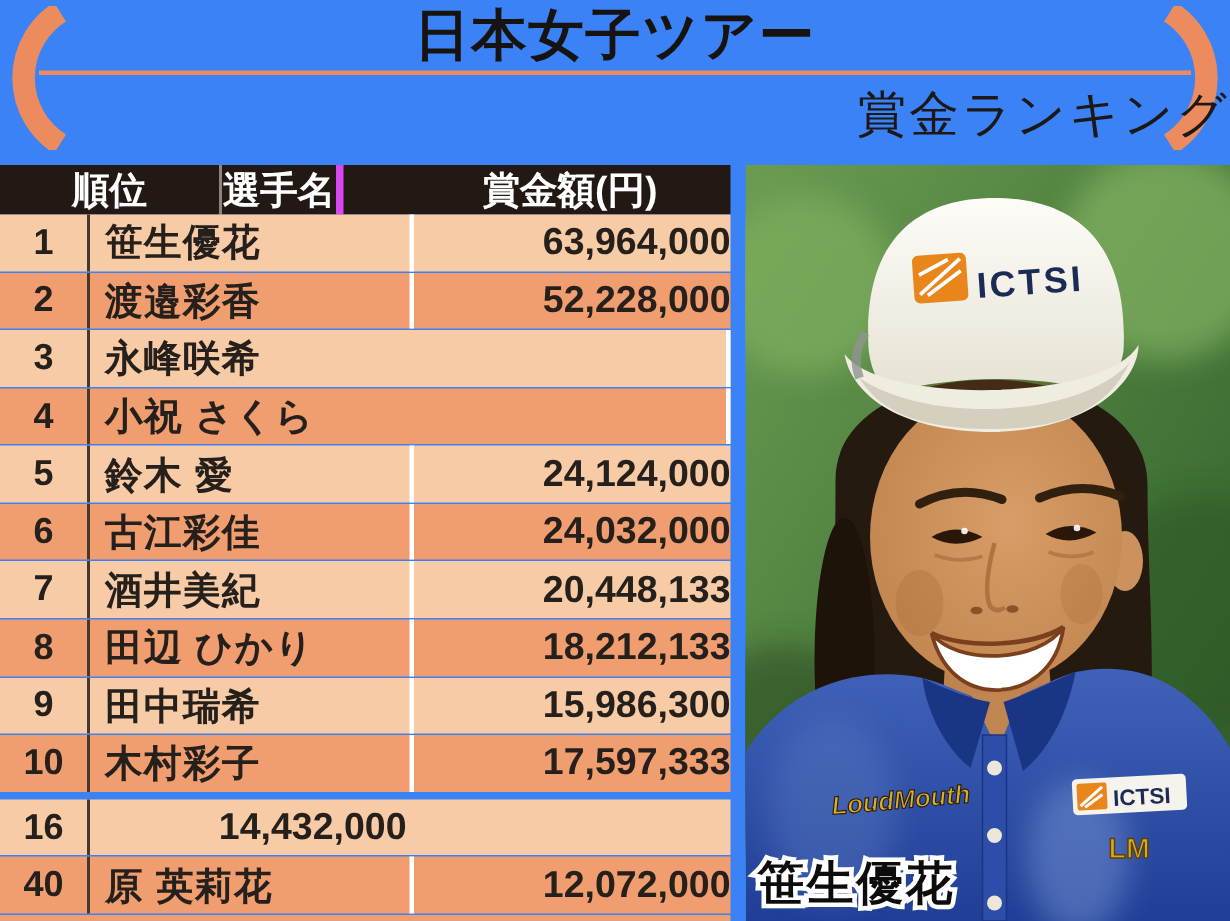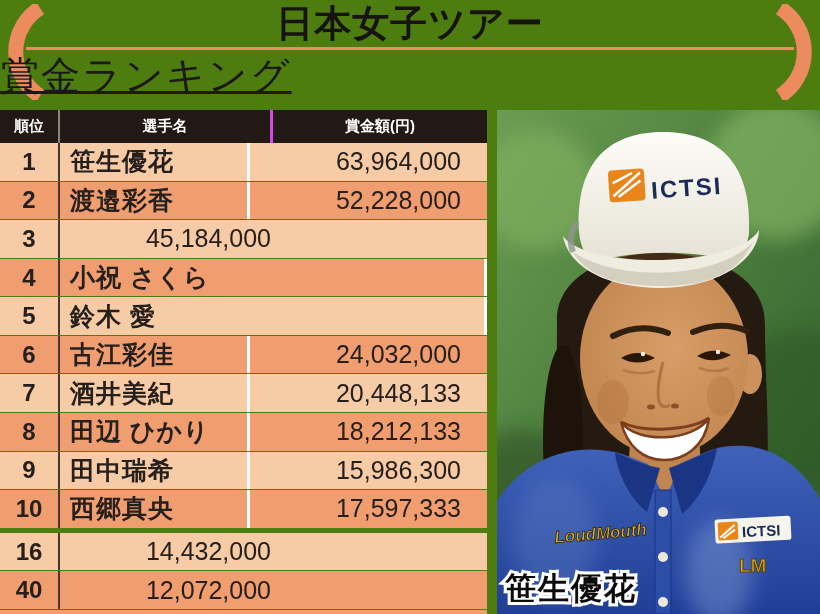--- a/index.html
+++ b/index.html
@@ -1,61 +1,61 @@
 <!DOCTYPE html>
 <html><head>
 <meta charset="utf-8">
 <style>
   html,body { margin:0; padding:0; }
   body { background:#fff; }
   .stage {
-    position:relative; width:820px; height:614px; background:#4d7c0f;
+    position:relative; width:820px; height:614px; background:#3b82f6;
     overflow:hidden; font-family:"Liberation Sans","DejaVu Sans",sans-serif;
     color:#26201c;
   }
 
   
   .masthead { position:absolute; left:0; top:0; width:820px; height:108px; }
   .paren { position:absolute; top:4px; width:44px; height:96px; }
   .paren-left { left:2px; }
   .paren-right { right:2px; }
   .mast-line { position:absolute; left:26px; right:26px; top:47px; height:3px; background:#EC8C5E; }
   .mast-title {
     position:absolute; top:3px; left:0; width:100%; text-align:center;
     font-size:37px; font-weight:900; color:#171310; letter-spacing:1px; line-height:42px;
   }
   .mast-subtitle {
-    position:absolute; top:55px; left:0; width:100%; text-align:left;
-    font-size:39px; font-weight:500; color:#1c1815; letter-spacing:2px; line-height:42px;text-decoration:underline;
+    position:absolute; top:55px; left:0; width:100%; text-align:right;
+    font-size:33px; font-weight:500; color:#1c1815; letter-spacing:2px; line-height:42px;
   }
 
   
   .rank-table { position:absolute; left:0; top:110px; width:487px; height:504px; display:flex; flex-direction:column; }
   .thead { display:flex; background:#231914; color:#ffffff; height:33px; flex:none; font-weight:700; }
-  .thead > div { display:flex; align-items:center; justify-content:center; font-size:15px; }
+  .thead > div { display:flex; align-items:center; justify-content:center; font-size:25px;margin-left:44px; }
   .th-rank { width:58px; }
-  .th-name { flex:1; border-left:2px solid #8d847c; border-right:3px solid #d946ef; }
+  .th-name { flex:1; border-left:2px solid #8d847c; border-right:5px solid #d946ef; }
   .th-amount { width:214px; }
 
   .tbody { flex:1; display:flex; flex-direction:column; }
   .table-row { flex:1; display:flex; margin-bottom:1px; }
   .table-row.row-light { background:#F7CBA6; }
   .table-row.row-dark  { background:#F09D6F; }
   .table-row.gap-before { margin-top:4px; }
   .td-rank {
     width:58px; display:flex; align-items:center; justify-content:center;
     font-size:24px; font-weight:700; border-right:2px solid #46382e;
   }
   .td-name {
     flex:1; display:flex; align-items:center; padding-left:10px;
     font-size:25px; font-weight:700; border-right:3px solid #ffffff; letter-spacing:1px;
   }
   .td-amount {
     width:211px; display:flex; align-items:center; justify-content:flex-end;
-    padding-right:26px; font-size:25px; font-weight:400;
+    font-size:25px; font-weight:700;
   }
   .row-partial { flex:none; height:4px; background:#F09D6F; }
 
   
   .photo { position:absolute; left:497px; top:110px; width:323px; height:504px; overflow:hidden; }
 </style>
 </head>
 <body>
 
 <div class="stage">
@@ -84,29 +84,30 @@
         <div class="td-name">笹生優花</div>
         <div class="td-amount">63,964,000</div>
       </div>
         <div class="table-row row-dark">
         <div class="td-rank">2</div>
         <div class="td-name">渡邉彩香</div>
         <div class="td-amount">52,228,000</div>
       </div>
         <div class="table-row row-light">
         <div class="td-rank">3</div>
-        <div class="td-amount">45,184,000</div>
+        <div class="td-name">永峰咲希</div>
       </div>
         <div class="table-row row-dark">
         <div class="td-rank">4</div>
         <div class="td-name">小祝 さくら</div>
       </div>
         <div class="table-row row-light">
         <div class="td-rank">5</div>
         <div class="td-name">鈴木 愛</div>
+        <div class="td-amount">24,124,000</div>
       </div>
         <div class="table-row row-dark">
         <div class="td-rank">6</div>
         <div class="td-name">古江彩佳</div>
         <div class="td-amount">24,032,000</div>
       </div>
         <div class="table-row row-light">
         <div class="td-rank">7</div>
         <div class="td-name">酒井美紀</div>
         <div class="td-amount">20,448,133</div>
@@ -116,29 +117,30 @@
         <div class="td-name">田辺 ひかり</div>
         <div class="td-amount">18,212,133</div>
       </div>
         <div class="table-row row-light">
         <div class="td-rank">9</div>
         <div class="td-name">田中瑞希</div>
         <div class="td-amount">15,986,300</div>
       </div>
         <div class="table-row row-dark">
         <div class="td-rank">10</div>
-        <div class="td-name">西郷真央</div>
+        <div class="td-name">木村彩子</div>
         <div class="td-amount">17,597,333</div>
       </div>
         <div class="table-row row-light gap-before">
         <div class="td-rank">16</div>
         <div class="td-amount">14,432,000</div>
       </div>
         <div class="table-row row-dark">
         <div class="td-rank">40</div>
+        <div class="td-name">原 英莉花</div>
         <div class="td-amount">12,072,000</div>
       </div>
       </div>
     <div class="row-partial"></div>
   </div>
 
   <div class="photo">
     <svg viewBox="0 0 323 504" width="323" height="504">
       <defs>
         <linearGradient id="bgGrad" x1="0" y1="0" x2="1" y2="1">

